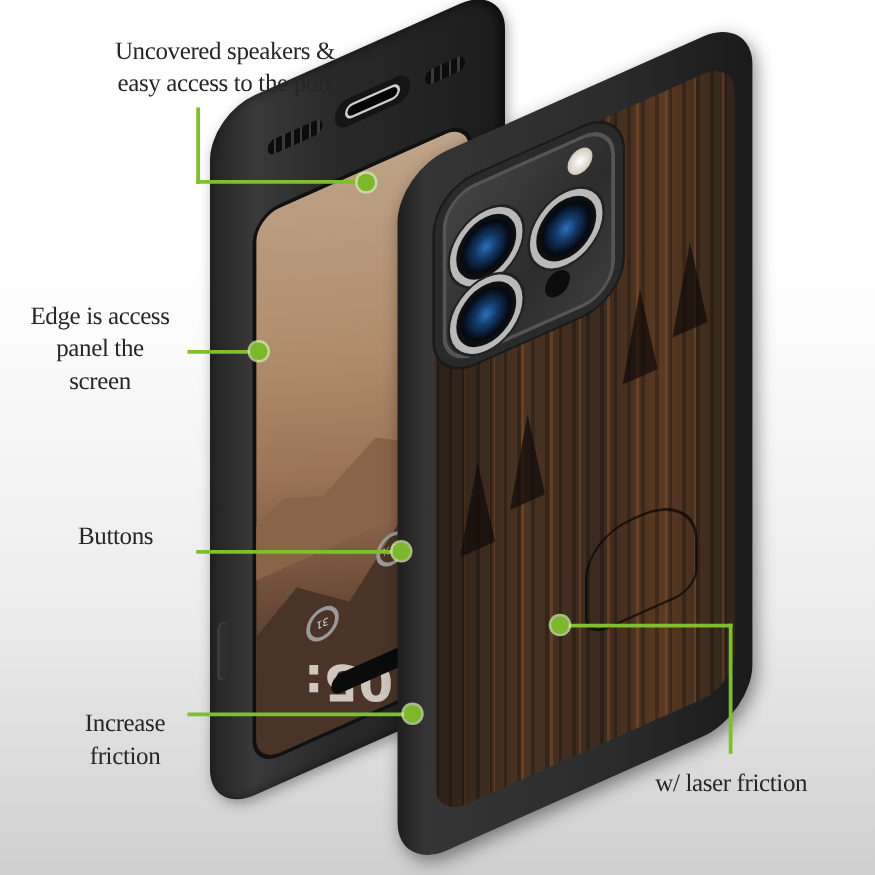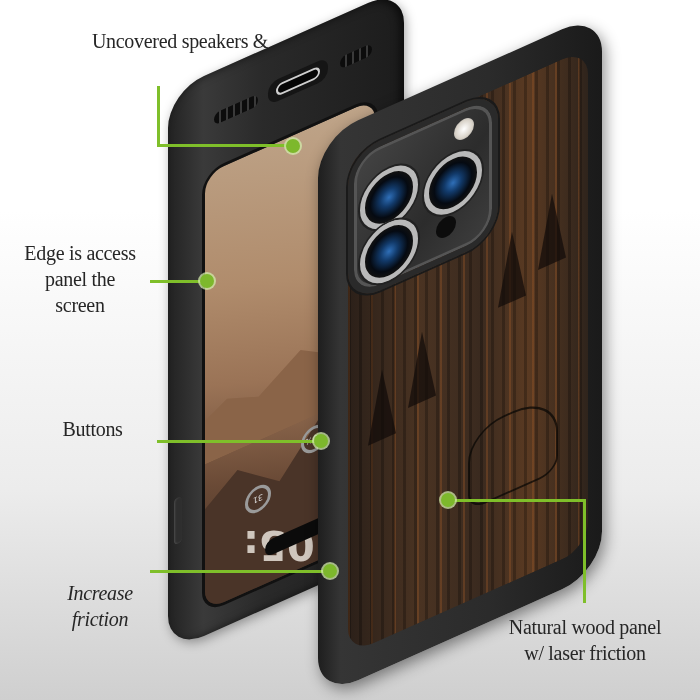--- a/index.html
+++ b/index.html
@@ -212,29 +212,29 @@
 
 <div class="line" style="left:150px; top:570px; width:180px; height:3px;"></div>
 <div class="dot" style="left:330px; top:571px;"></div>
 
 <div class="line" style="left:448px; top:499px; width:138px; height:3px;"></div>
 <div class="line" style="left:583px; top:499px; width:3px; height:104px;"></div>
 <div class="dot" style="left:448px; top:500px;"></div>
 
 <div class="label" style="left:60px; top:28px; width:240px;">
   <span>Uncovered speakers &amp;</span>
+  <span>easy access to the port</span>
 </div>
 <div class="label" style="left:10px; top:240px; width:140px;">
   <span>Edge is access</span>
   <span>panel the</span>
   <span>screen</span>
 </div>
 <div class="label" style="left:30px; top:416px; width:125px;">
   <span>Buttons</span>
 </div>
-<div class="label" style="left:40px; top:580px; width:120px;font-style:italic;">
+<div class="label" style="left:40px; top:566px; width:120px;">
   <span>Increase</span>
   <span>friction</span>
 </div>
 <div class="label" style="left:480px; top:614px; width:210px;">
-  <span>Natural wood panel</span>
   <span>w/ laser friction</span>
 </div>
 
 </body></html>

